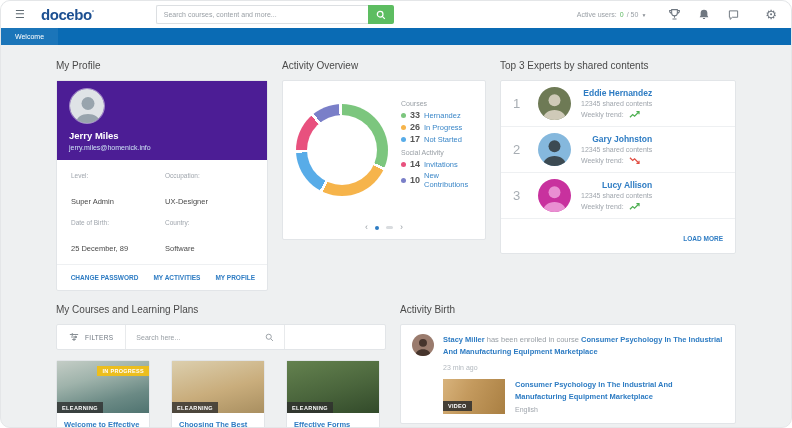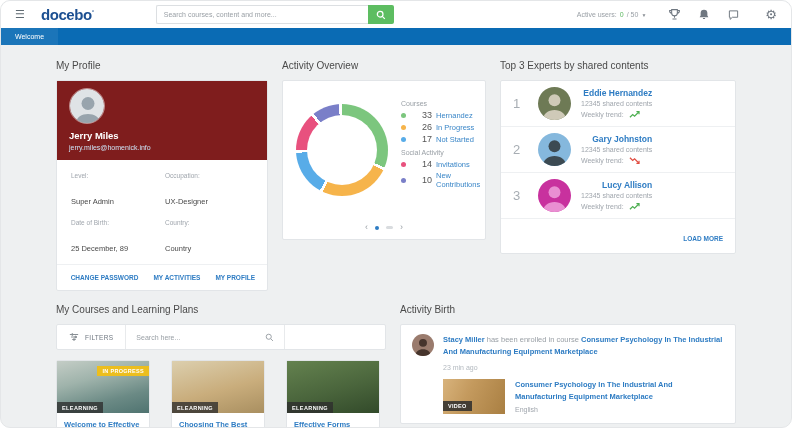--- a/index.html
+++ b/index.html
@@ -38,42 +38,42 @@
   .col-profile { width:212px; }
   .col-overview { width:204px; }
   .col-experts { flex:1; }
   .row2 { display:flex; gap:14px; margin-top:6px; }
   .col-courses { width:330px; }
   .col-stream { flex:1; }
   .section-title { font-size:10px; color:#4a4a4a; margin:7px 0 9px; font-weight:400; }
   .card { background:#fff; border:1px solid #e2e5e8; border-radius:2px; }
 
   
-  .profile-head { background:#7f1d1d; padding:7px 12px 9px; }
+  .profile-head { background:#4c1d95; padding:7px 12px 9px; }
   .avatar { border-radius:50%; overflow:hidden; display:block; }
   .avatar svg { display:block; }
   .profile-avatar { width:36px; height:36px; border:1px solid rgba(255,255,255,0.5); }
   .profile-name { color:#fff; font-weight:bold; font-size:9.5px; margin-top:6px; }
   .profile-email { color:#cde3f5; font-size:7px; margin-top:3px; }
   .profile-details { display:grid; grid-template-columns:1fr 1fr; gap:13px 6px; padding:12px 14px 11px; }
   .detail-label { font-size:6.5px; color:#a0a6ad; }
   .detail-value { font-size:7.5px; color:#4a4a4a; margin-top:18px; }
   .profile-actions { display:flex; justify-content:flex-end; gap:15px; padding:9px 12px; border-top:1px solid #eef0f2; }
   .link-btn { font-size:6.5px; font-weight:bold; color:#2e7cc3; cursor:pointer; text-decoration:none; }
 
   
   .overview-card { height:160px; position:relative; }
   .overview-body { display:flex; padding:12px 8px 0 13px; }
   .donut { width:92px; height:92px; border-radius:50%; position:relative; margin-top:11px; flex-shrink:0; }
   .donut::after { content:''; position:absolute; inset:11px; background:#fff; border-radius:50%; }
   .legend { margin-left:13px; padding-top:2px; }
   .legend-group-title { font-size:7px; color:#9aa0a6; margin:5px 0 3px; }
   .legend-item { display:flex; align-items:center; gap:4px; margin:2px 0; }
   .legend-dot { width:5px; height:5px; border-radius:50%; flex-shrink:0; }
-  .legend-value { font-size:9px; font-weight:normal; color:#555;margin-left:12px; }
+  .legend-value { font-size:9px; font-weight:bold; color:#555; }
   .legend-label { font-size:7.5px; color:#3b87c8; cursor:pointer; }
   .pager { position:absolute; bottom:7px; left:0; right:0; display:flex; justify-content:center; align-items:center; gap:7px; }
   .pager-chevron { font-size:9px; color:#9aa0a6; cursor:pointer; line-height:1; }
   .pdot { width:4px; height:4px; border-radius:50%; cursor:pointer; }
   .pdot.active { background:#2e7cc3; }
   .pdot.inactive { background:#d9dcdf; width:7px; border-radius:2px; height:3px; }
 
   
   .expert-row { display:flex; align-items:center; padding:6px 12px; border-bottom:1px solid #eef0f2; }
   .expert-rank { font-size:13px; color:#a7adb3; width:15px; }
@@ -204,21 +204,21 @@
             <div>
               <div class="detail-label">Occupation:</div>
               <div class="detail-value">UX-Designer</div>
             </div>
             <div>
               <div class="detail-label">Date of Birth:</div>
               <div class="detail-value">25 December, 89</div>
             </div>
             <div>
               <div class="detail-label">Country:</div>
-              <div class="detail-value">Country</div>
+              <div class="detail-value">Software</div>
             </div>
           </div>
           <div class="profile-actions">
             <a class="link-btn">CHANGE PASSWORD</a>
             <a class="link-btn">MY ACTIVITIES</a>
             <a class="link-btn">MY PROFILE</a>
           </div>
         </div>
       </div>
 

